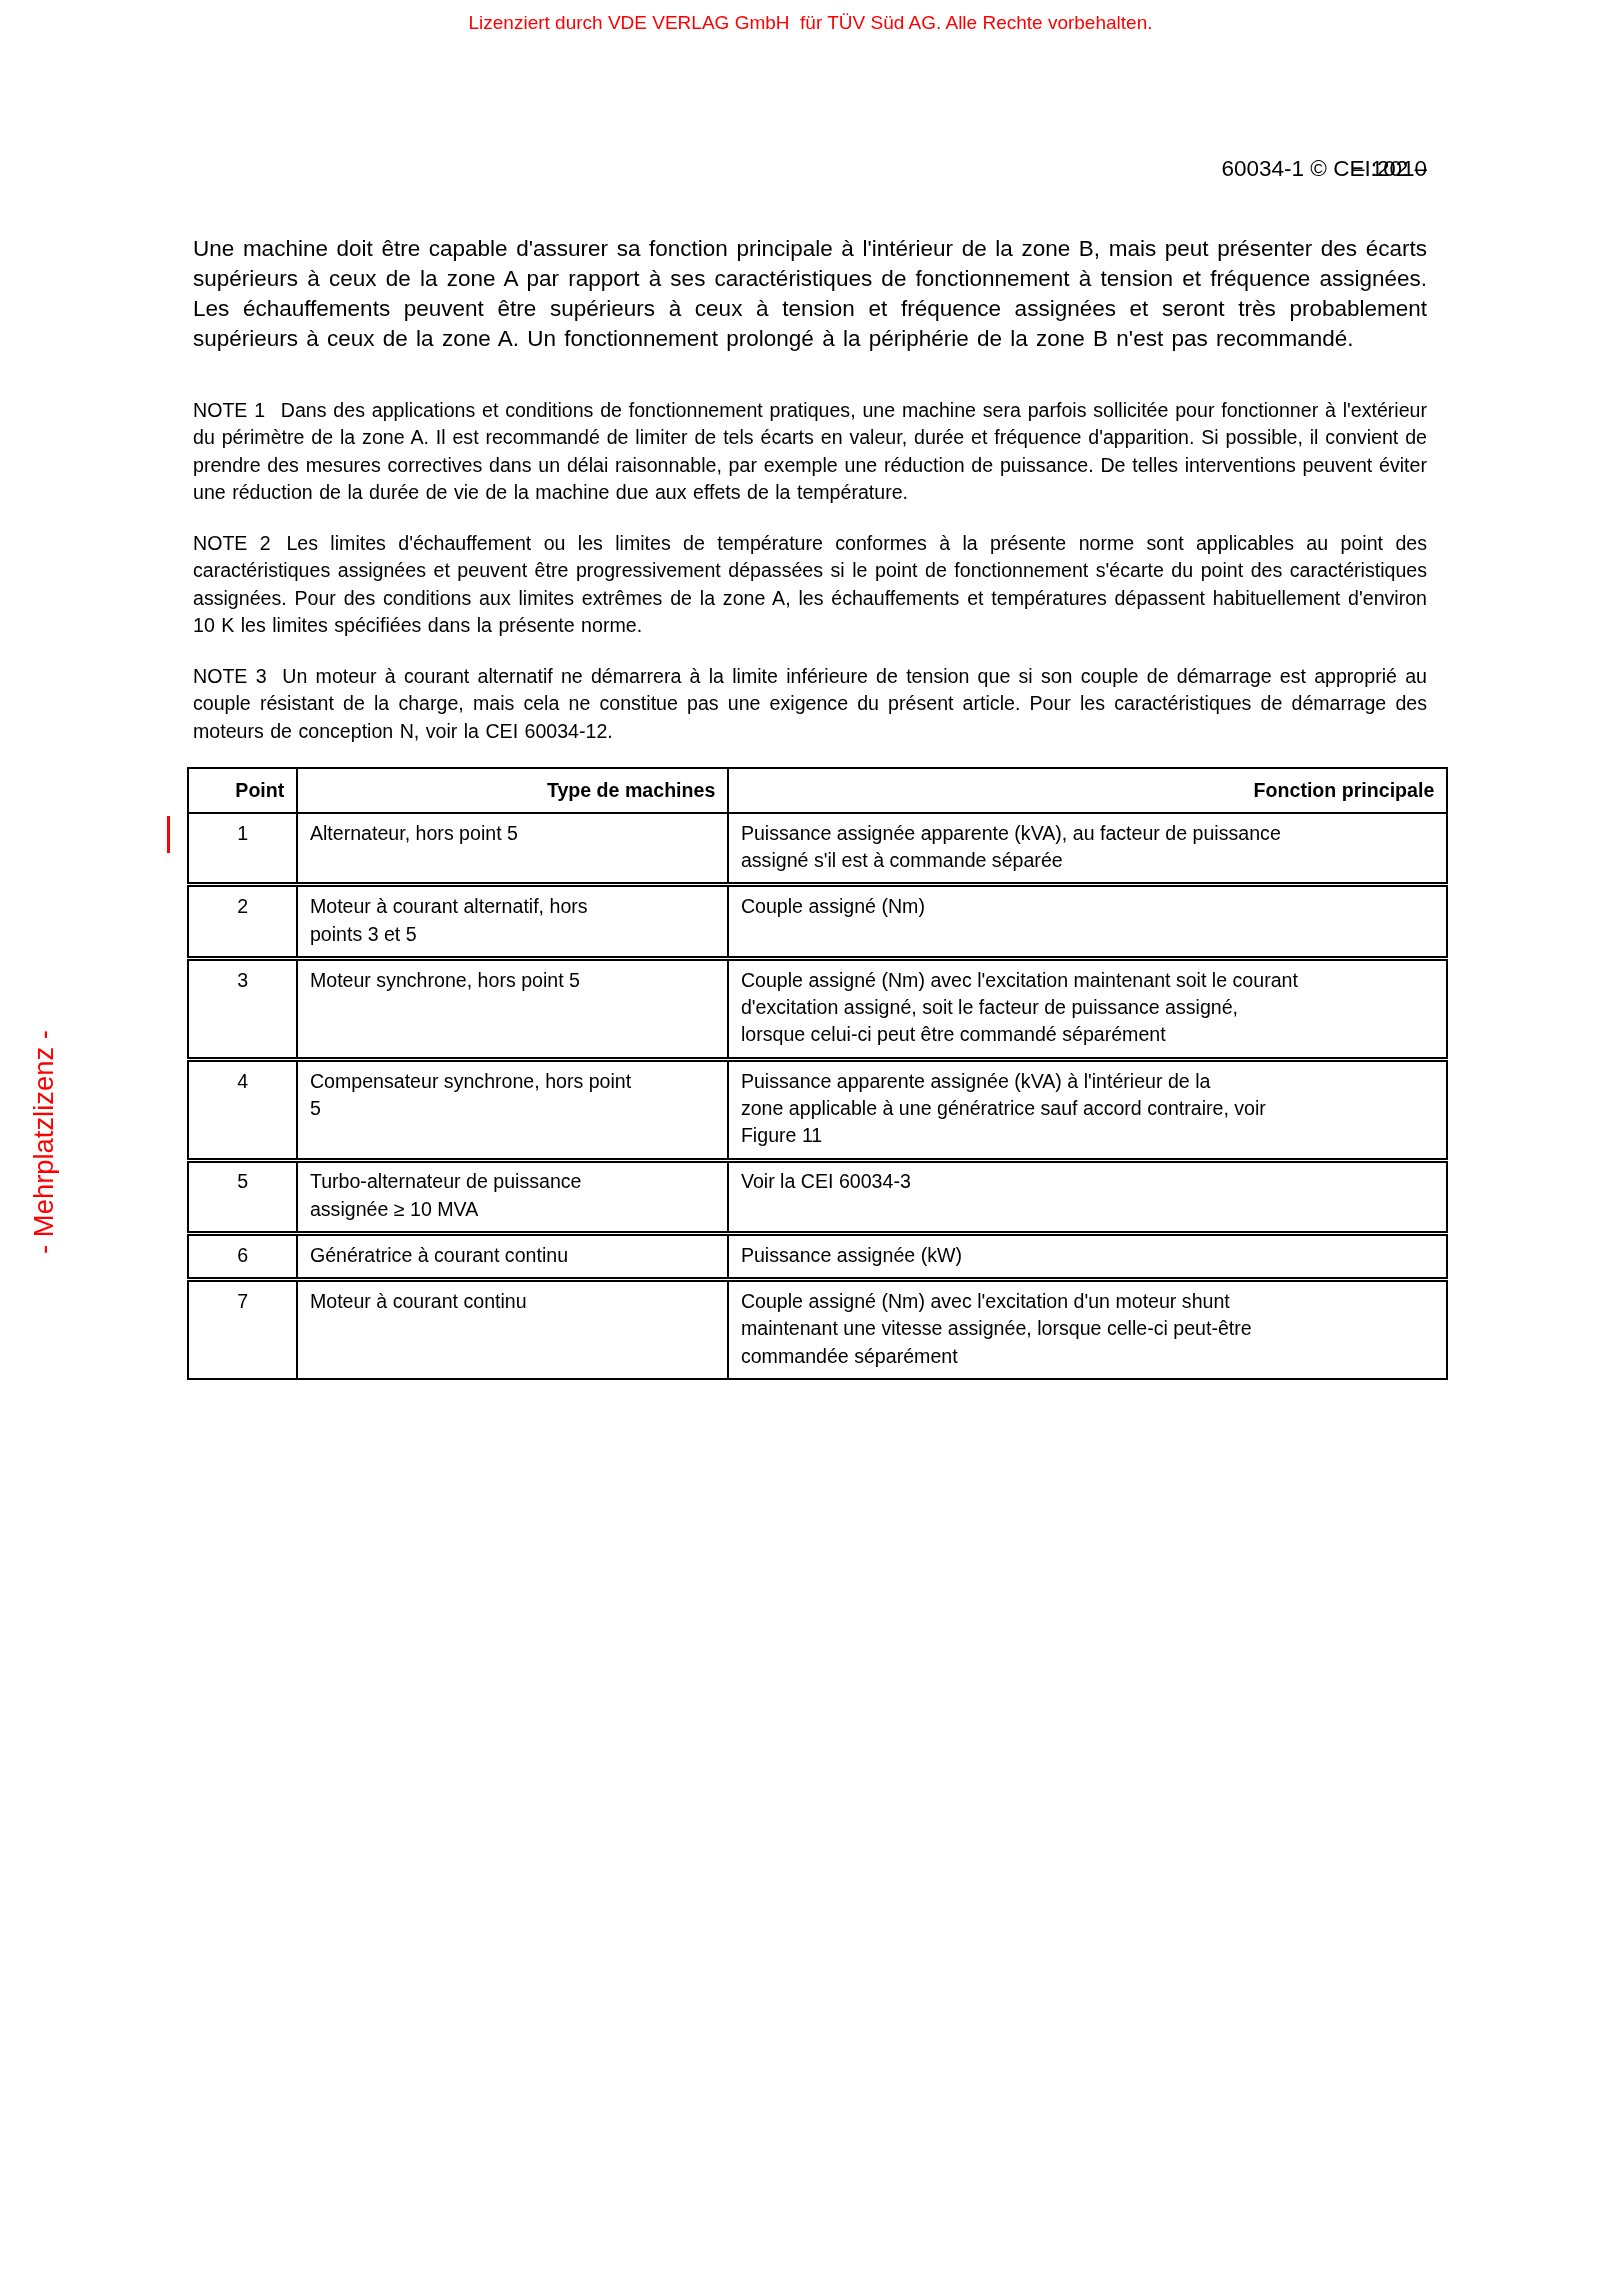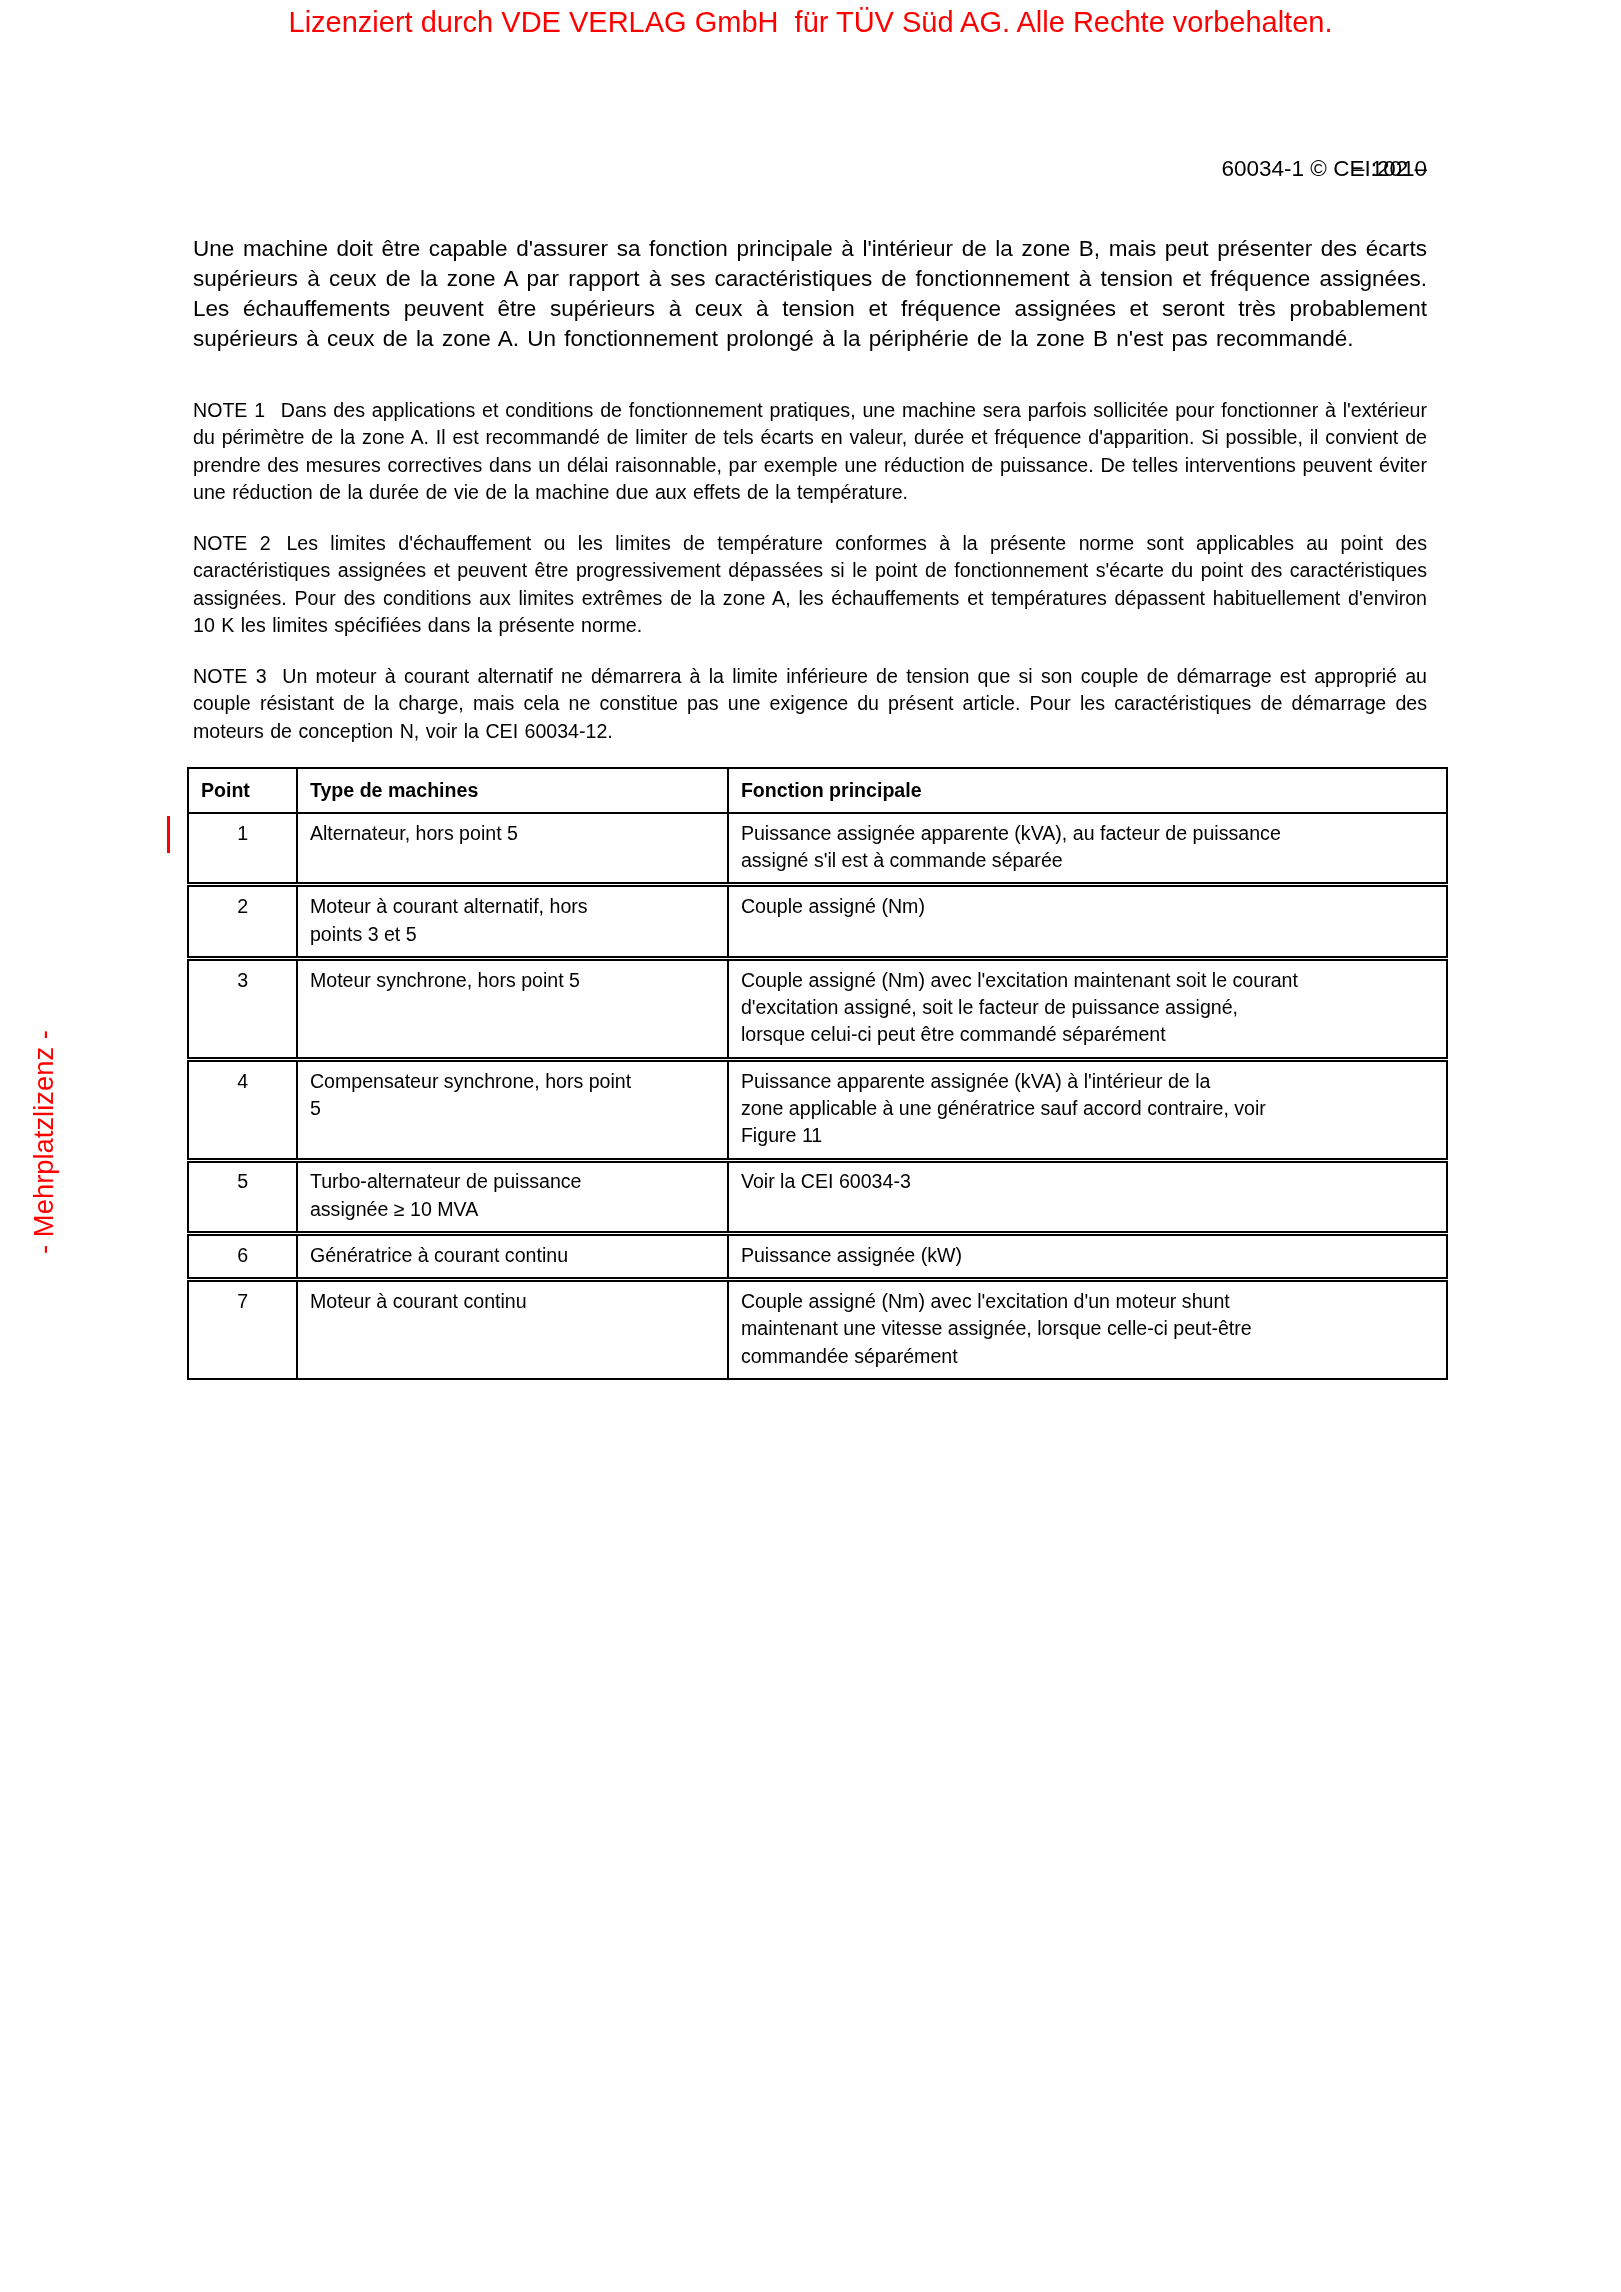--- a/index.html
+++ b/index.html
@@ -9,21 +9,21 @@
     height: 2293px;
     background: #ffffff;
     color: #000000;
     font-family: "Liberation Sans", sans-serif;
     overflow: hidden;
   }
   .license {
     padding-top: 9.8px;
     text-align: center;
     color: #ff0000;
-    font-size: 29px;
+    font-size: 19px;
     line-height: 25.5px;
     white-space: pre-wrap;
   }
   .content { padding: 0 194px 0 193px; }
   .page-header {
     position: relative;
     margin-top: 120px;
     font-size: 22.5px;
     line-height: 27.4px;
   }
@@ -75,21 +75,21 @@
   table.machines col.c-fonc  { width: 719px; }
   table.machines th, table.machines td {
     border-left: 2px solid #000000;
     border-right: 2px solid #000000;
     vertical-align: top;
     padding: 5.9px 11.8px 7.8px 11.8px;
   }
   table.machines th {
     border-bottom: 2.9px solid #000000;
     font-weight: bold;
-    text-align: left;
+    text-align: right;
     padding-top: 7.8px;
   }
   table.machines tbody tr + tr td { border-top: 5.9px double #000000; }
   td.cell-point { text-align: center; }
   .pre { white-space: pre-line; margin-left: 7px; }
   .watermark {
     position: absolute;
     left: 44px;
     top: 1142px;
     transform: translate(-50%, -50%) rotate(-90deg);

